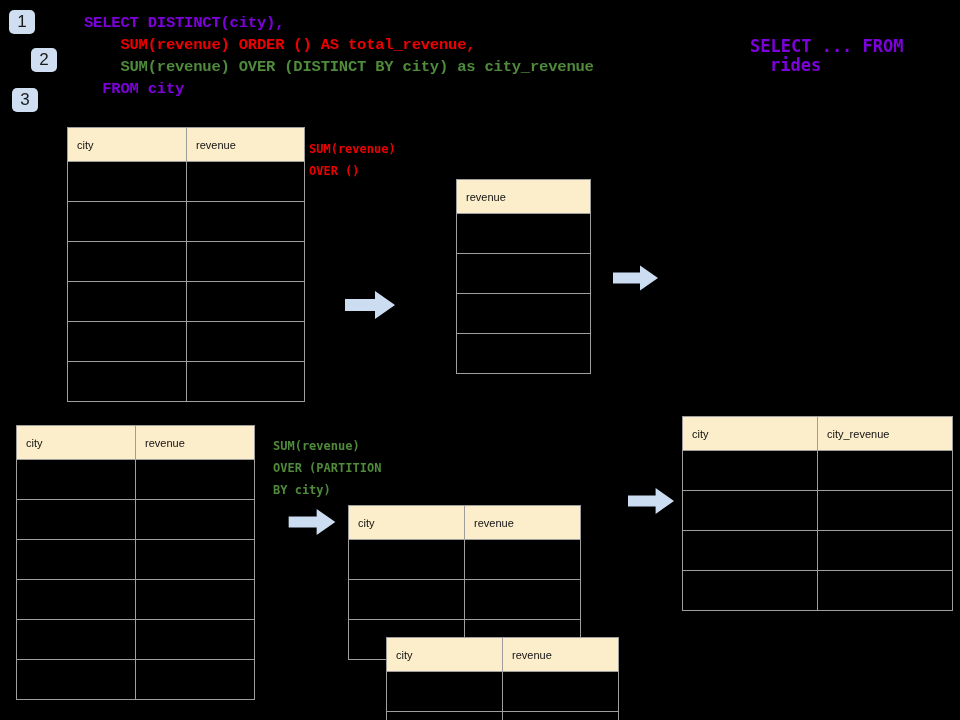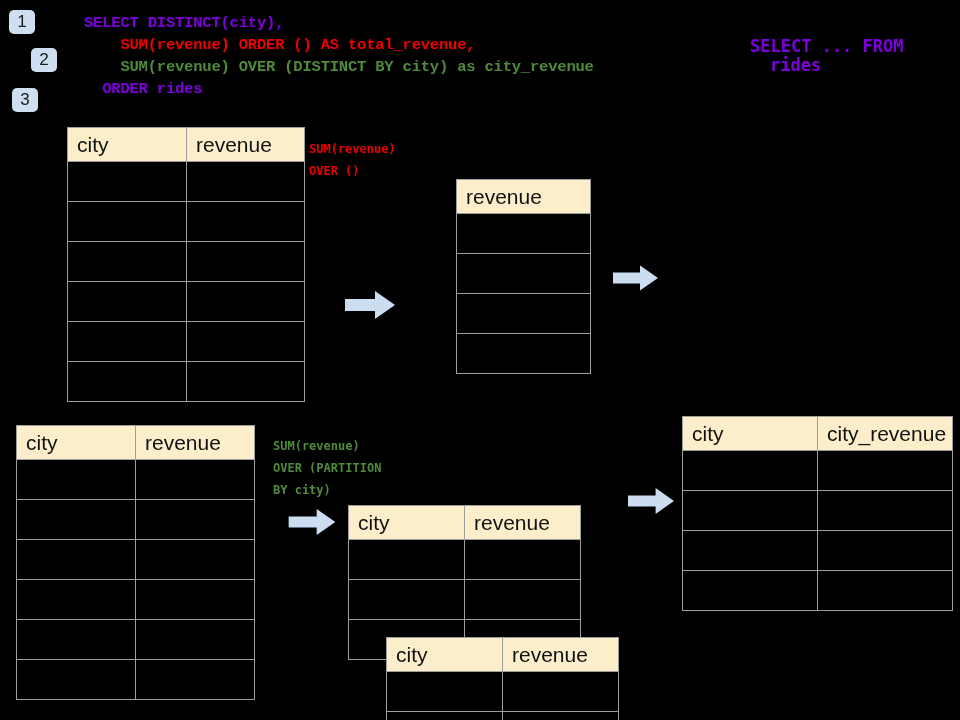--- a/index.html
+++ b/index.html
@@ -77,21 +77,21 @@
   .tbl th, .tbl td {
     border: 1px solid #9e9e9e;
     padding: 0;
     margin: 0;
   }
   .tbl th {
     background: #fceecb;
     color: #111111;
     font-family: "Liberation Sans", sans-serif;
     font-weight: 400;
-    font-size: 21px;
+    font-size: 11px;
     text-align: left;
     padding-left: 9px;
     height: 34px;
     box-sizing: border-box;
     white-space: nowrap;
     overflow: hidden;
   }
   .tbl td {
     background: #000000;
     height: 39px;
@@ -108,21 +108,21 @@
 
 <div id="canvas">
 
   <div class="badge" style="left:9px;  top:10px;">1</div>
   <div class="badge" style="left:31px; top:48px;">2</div>
   <div class="badge" style="left:12px; top:88px;">3</div>
 
   <div class="code code-purple" style="left:84px; top:12px;">SELECT DISTINCT(city),</div>
   <div class="code code-red" style="left:84px; top:34px;">    SUM(revenue) ORDER () AS total_revenue,</div>
   <div class="code code-green" style="left:84px; top:56px;">    SUM(revenue) OVER (DISTINCT BY city) as city_revenue</div>
-  <div class="code code-purple" style="left:84px; top:78px;">  ORDER rides</div>
+  <div class="code code-purple" style="left:84px; top:78px;">  FROM city</div>
 
   <div class="side-note" style="left:750px; top:37px;">SELECT ... FROM</div>
   <div class="side-note" style="left:742px; top:56px;margin-left:28px;">rides</div>
 
   <div class="annot annot-red" style="left:309px; top:138px;">SUM(revenue)
 OVER ()</div>
 
   <div class="annot annot-green" style="left:273px; top:435px;">SUM(revenue)
 OVER (PARTITION
 BY city)</div>

